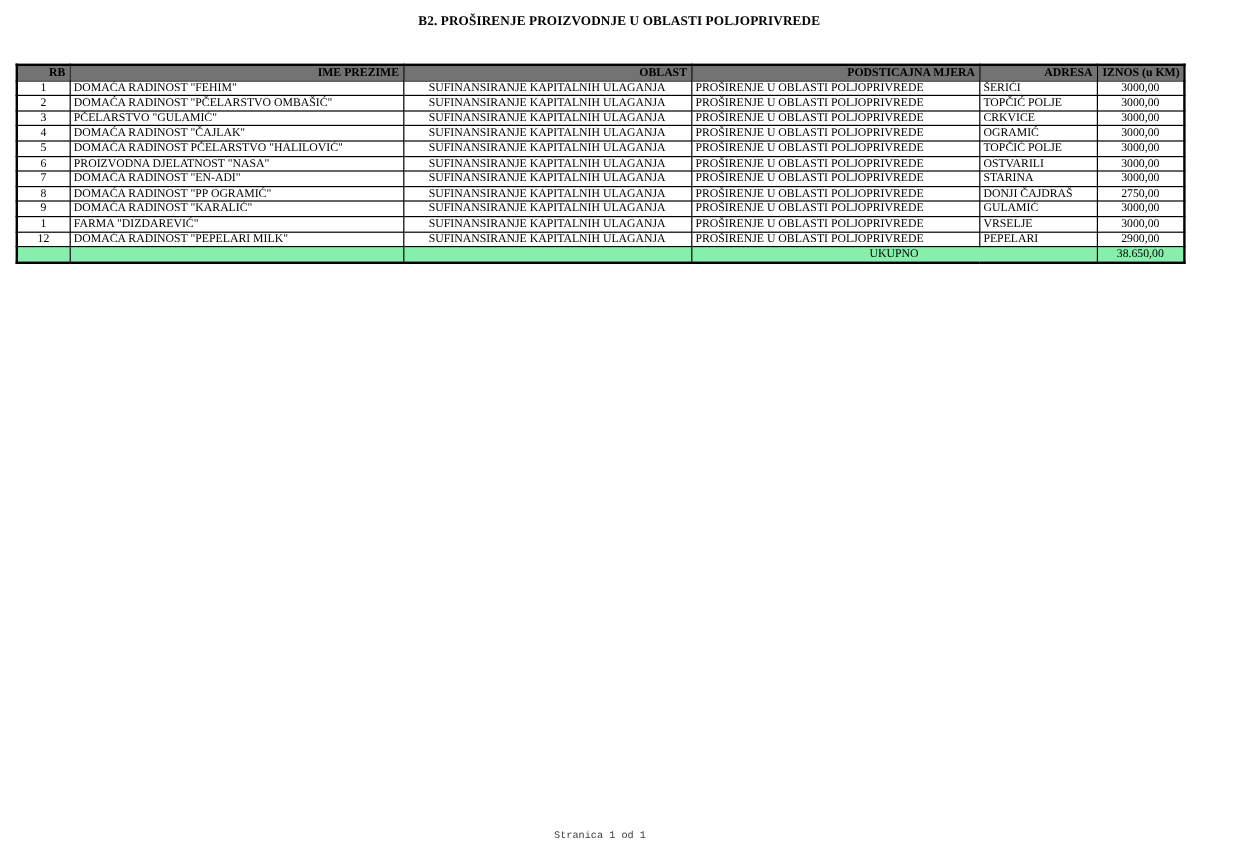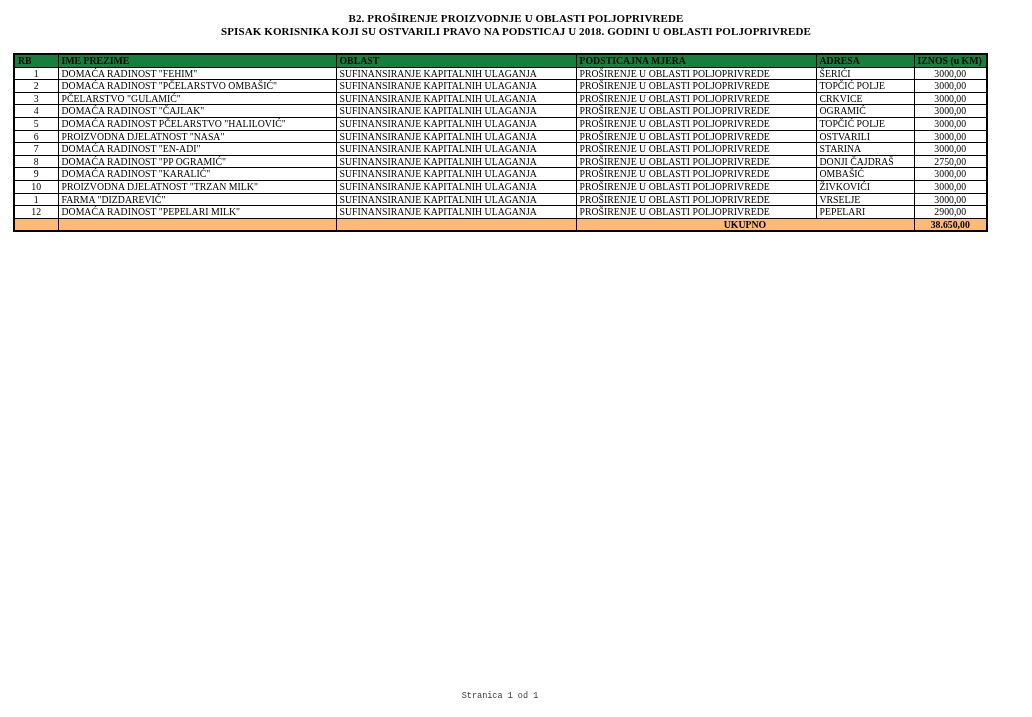--- a/index.html
+++ b/index.html
@@ -40,53 +40,52 @@
     border: 1px solid #000000;
     font-size: 9.8px;
     line-height: 11.6px;
     height: 11.6px;
     padding: 0 3px;
     overflow: hidden;
     white-space: nowrap;
     font-family: "Liberation Serif", "DejaVu Serif", serif;
   }
   table.doc-table th {
-    background: #15803d;
+    background: #737373;
     font-weight: bold;
-    text-align: left;
+    text-align: right;
   }
   td.c0 { text-align: center; }
   td.c1 { text-align: left; }
-  td.c2 { }
+  td.c2 { text-align: center; }
   td.c3 { text-align: left; }
   td.c4 { text-align: left; }
   td.c5 { text-align: center; }
   tr.total-row td {
-    background: #fdba74;
-    font-weight: bold;
+    background: #86efac;
+    font-weight: normal;
   }
   td.total-label { text-align: center; }
   td.total-value { text-align: center; }
   .page-footer {
     position: absolute;
     top: 691px;
     left: 0;
     width: 1000px;
     text-align: center;
     font-family: Liberation Mono, monospace;
     font-size: 8.5px;
     color: #3b3b3b;
   }
 </style>
 </head>
 <body>
 
 <div class="title-block">
   <div>B2. PROŠIRENJE PROIZVODNJE U OBLASTI POLJOPRIVREDE</div>
-  <div>SPISAK KORISNIKA KOJI SU OSTVARILI PRAVO NA PODSTICAJ U 2018. GODINI U OBLASTI POLJOPRIVREDE</div>
 </div>
 
 <table class="doc-table">
   <colgroup>
     <col style="width:44px">
     <col style="width:278px">
     <col style="width:240px">
     <col style="width:240px">
     <col style="width:98px">
     <col style="width:73px">
@@ -164,29 +163,21 @@
         <td class="c2">SUFINANSIRANJE KAPITALNIH ULAGANJA</td>
         <td class="c3">PROŠIRENJE U OBLASTI POLJOPRIVREDE</td>
         <td class="c4">DONJI ČAJDRAŠ</td>
         <td class="c5">2750,00</td>
       </tr>
       <tr>
         <td class="c0">9</td>
         <td class="c1">DOMAĆA RADINOST "KARALIĆ"</td>
         <td class="c2">SUFINANSIRANJE KAPITALNIH ULAGANJA</td>
         <td class="c3">PROŠIRENJE U OBLASTI POLJOPRIVREDE</td>
-        <td class="c4">OMBAŠIĆ</td>
-        <td class="c5">3000,00</td>
-      </tr>
-      <tr>
-        <td class="c0">10</td>
-        <td class="c1">PROIZVODNA DJELATNOST "TRZAN MILK"</td>
-        <td class="c2">SUFINANSIRANJE KAPITALNIH ULAGANJA</td>
-        <td class="c3">PROŠIRENJE U OBLASTI POLJOPRIVREDE</td>
-        <td class="c4">ŽIVKOVIĆI</td>
+        <td class="c4">GULAMIĆ</td>
         <td class="c5">3000,00</td>
       </tr>
       <tr>
         <td class="c0">1</td>
         <td class="c1">FARMA "DIZDAREVIĆ"</td>
         <td class="c2">SUFINANSIRANJE KAPITALNIH ULAGANJA</td>
         <td class="c3">PROŠIRENJE U OBLASTI POLJOPRIVREDE</td>
         <td class="c4">VRSELJE</td>
         <td class="c5">3000,00</td>
       </tr>

